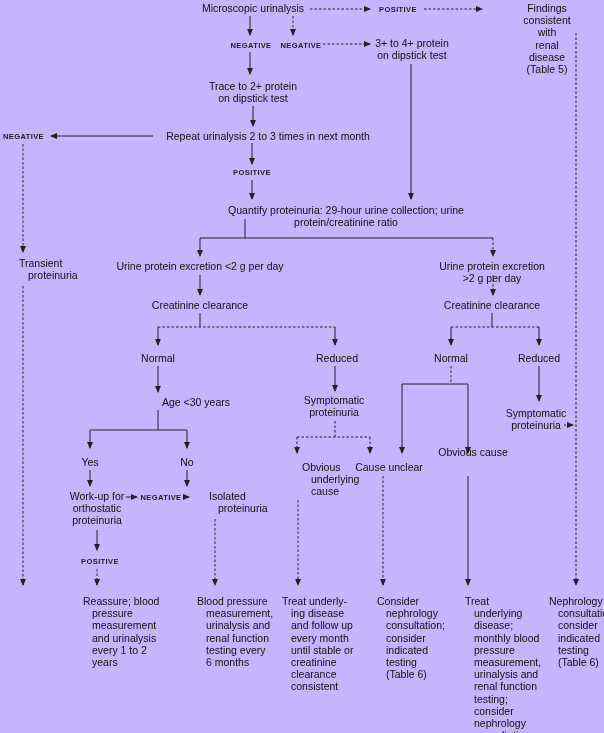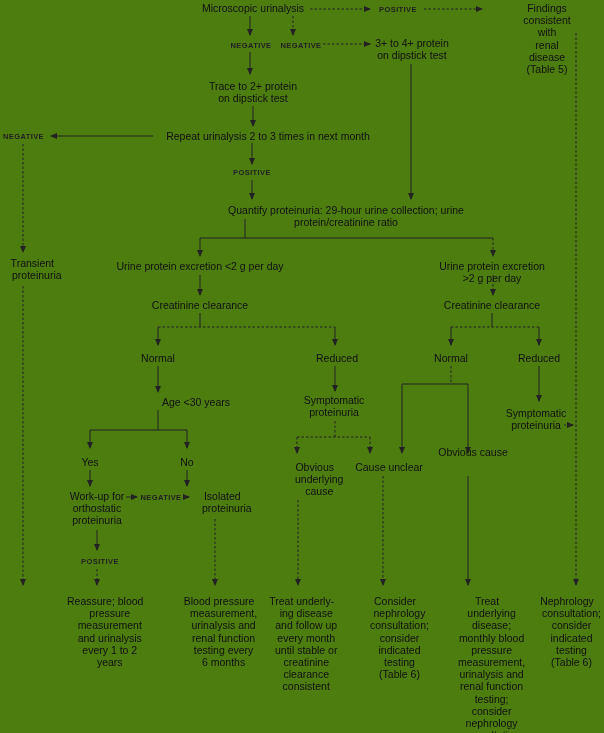--- a/index.html
+++ b/index.html
@@ -1,25 +1,25 @@
 <!DOCTYPE html>
 <html><head>
 <meta charset="utf-8">
 <style>
   html,body{margin:0;padding:0;background:#fff;}
   #canvas{
-    position:relative;width:604px;height:733px;background:#4d7c0f;overflow:hidden;
+    position:relative;width:604px;height:733px;background:#c4b5fd;overflow:hidden;
     font-family:"Liberation Sans","DejaVu Sans",sans-serif;color:#111;
   }
   #wires{position:absolute;left:0;top:0;width:604px;height:733px;}
   .node{
     position:absolute;font-size:10.5px;line-height:12.2px;white-space:pre-line;
   }
   .ctr{text-align:center;transform:translateX(-50%);}
-  .hang{padding-left:9px;text-indent:-9px;text-align:center;}
+  .hang{padding-left:9px;text-indent:-9px;text-align:left;margin-left:16px;}
   .small{
     position:absolute;font-size:7.5px;letter-spacing:.4px;font-weight:600;
     color:#222;white-space:nowrap;
   }
   .small.ctr{transform:translateX(-50%);}
 </style>
 </head>
 <body>
 
 <div id="canvas">

